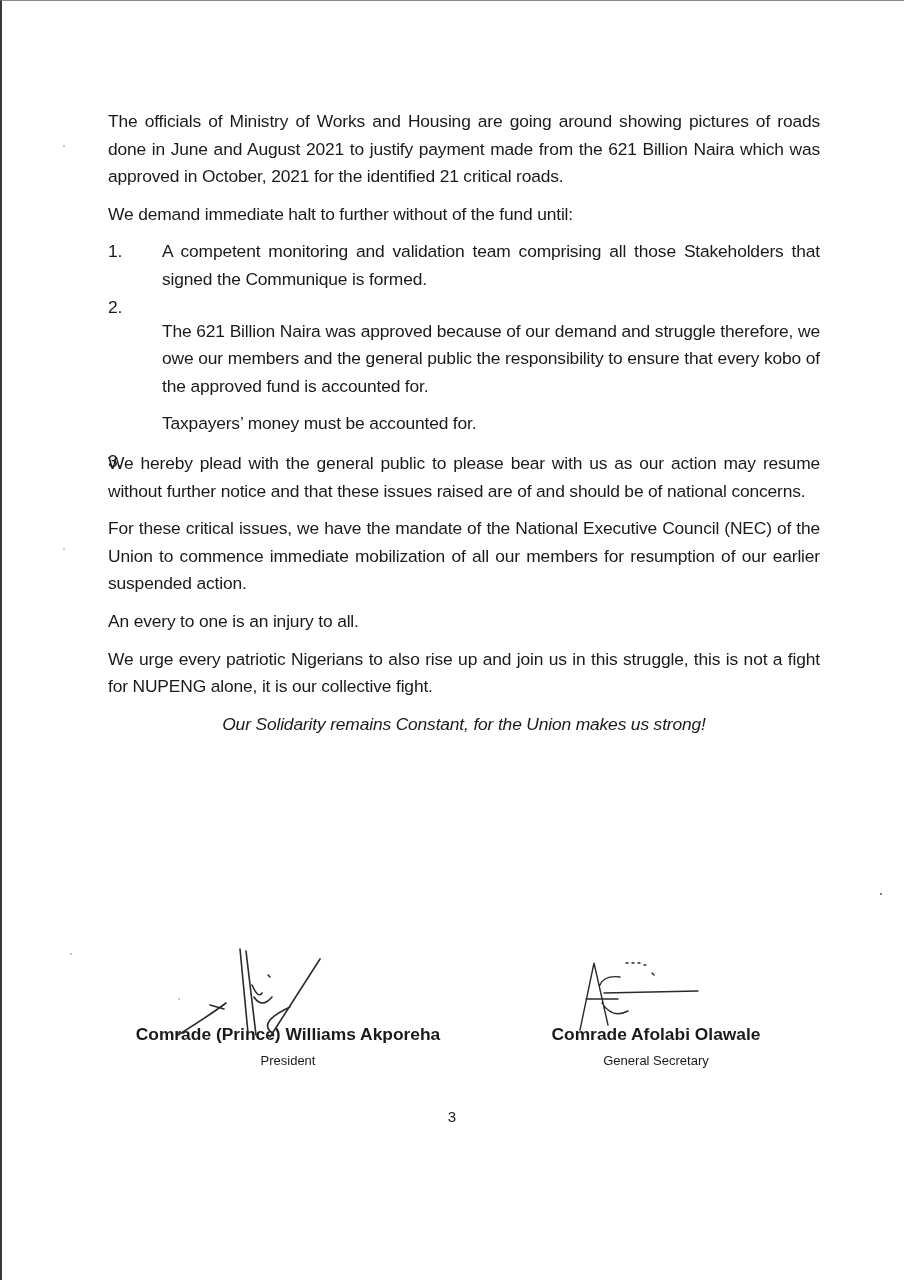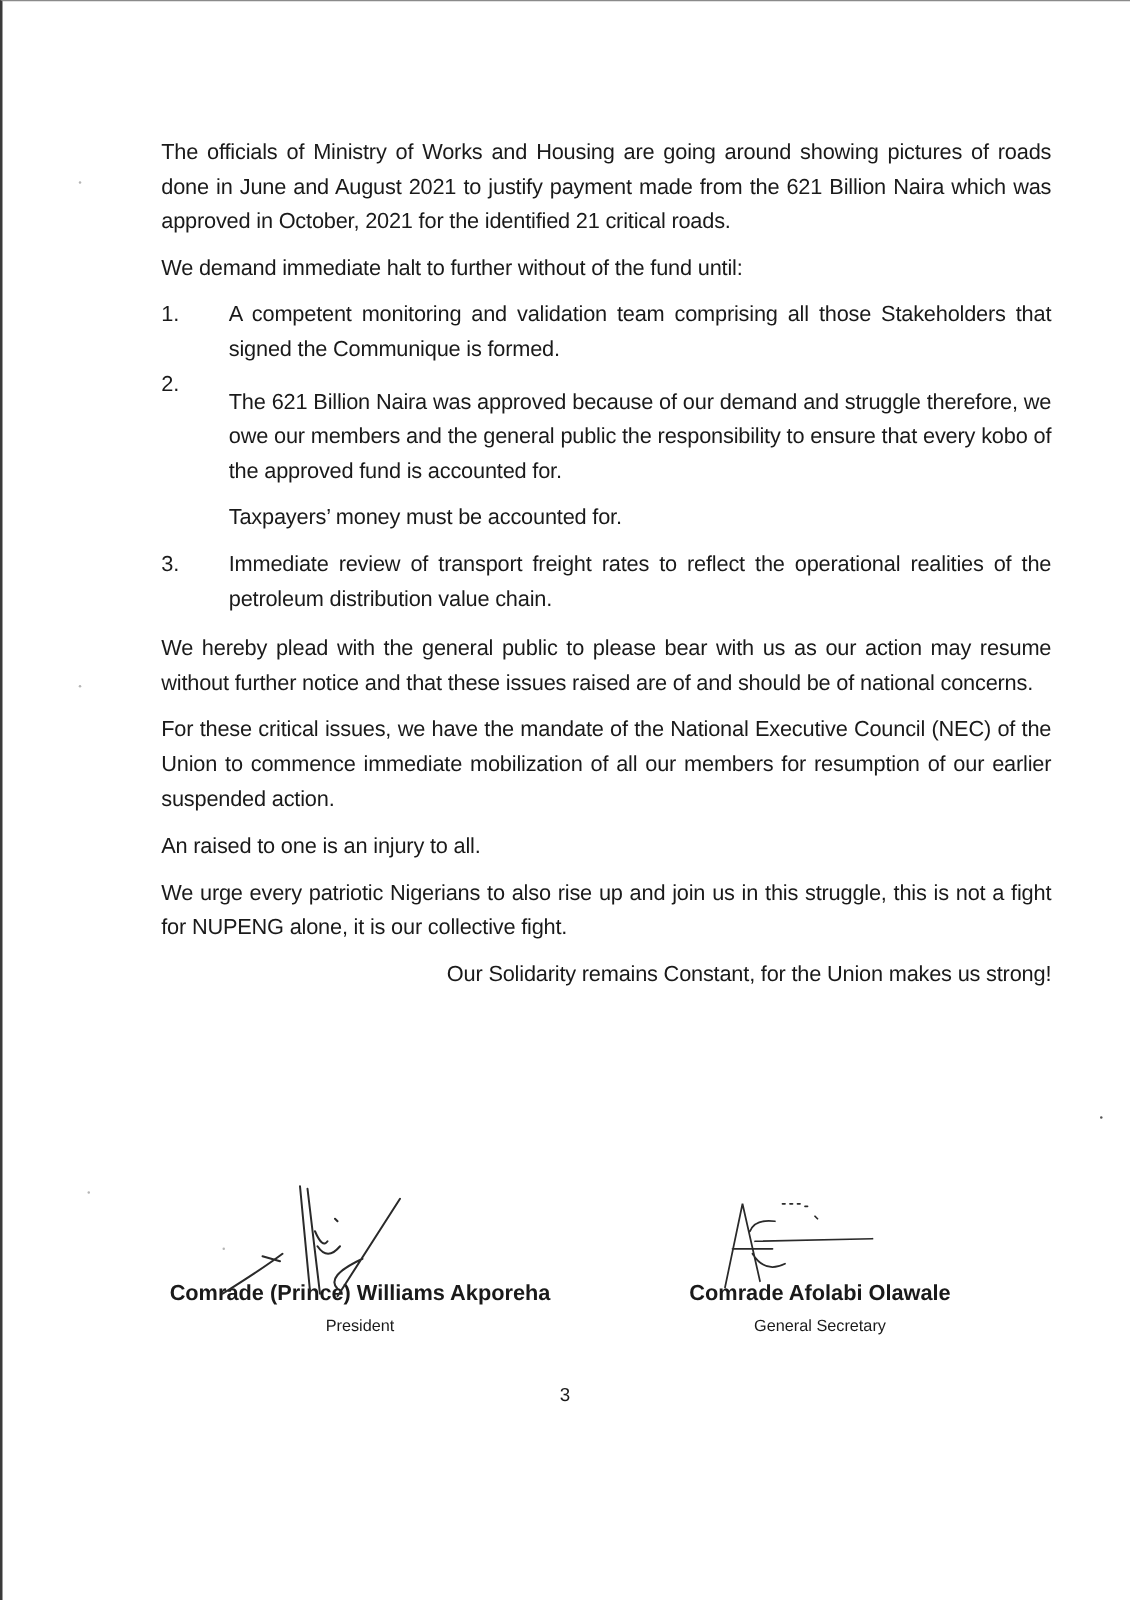--- a/index.html
+++ b/index.html
@@ -11,26 +11,26 @@
       position: relative;
     }
     .page-edge {
       position: absolute; left: 0; top: 0; width: 904px; height: 1280px;
       box-sizing: border-box;
       border-left: 2px solid #3a3a3a;
       border-top: 1px solid #8a8a8a;
       pointer-events: none;
     }
     .content {
-      position: absolute; left: 129px; top: 108px; width: 712px;
+      position: absolute; left: 108px; top: 108px; width: 712px;
       font-size: 17.4px; line-height: 27.6px;
       letter-spacing: -0.15px;
     }
     .para { margin: 0 0 10px 0; text-align: justify; }
-    .para.last-left { text-align: right; }
+    .para.last-left { text-align: center; font-style: italic; }
     .list-item { position: relative; padding-left: 54px; margin: 0; text-align: justify; }
     .list-item .num { position: absolute; left: 0; top: 0; }
     .indent-para { padding-left: 54px; margin: 10px 0 10px 0; text-align: justify; }
     .signatures {
       position: absolute; top: 1020px; left: 123px; width: 712px; height: 60px;
     }
     .sig-block { position: absolute; text-align: center; }
     .sig-left { left: 0; width: 330px; }
     .sig-right { left: 418px; width: 230px; }
     .sig-name { font-weight: bold; font-size: 17.4px; line-height: 28px; white-space: nowrap; }
@@ -52,31 +52,30 @@
   <p class="para">We demand immediate halt to further without of the fund until:</p>
 
   <div class="list-item">
     <span class="num">1.</span>
     <span>A competent monitoring and validation team comprising all those Stakeholders that signed the Communique is formed.</span>
   </div>
   <div class="list-item">
     <span class="num">2.</span>
   </div>
 
-  <p class="indent-para" style="margin-top:14px">The 621 Billion Naira was approved because of our demand and struggle therefore, we owe our members and the general public the responsibility to ensure that every kobo of the approved fund is accounted for.</p>
+  <p class="indent-para" style="margin-top:24px">The 621 Billion Naira was approved because of our demand and struggle therefore, we owe our members and the general public the responsibility to ensure that every kobo of the approved fund is accounted for.</p>
   <p class="indent-para">Taxpayers’ money must be accounted for.</p>
 
   <div class="list-item" style="margin-bottom:12px">
     <span class="num">3.</span>
-    <span>Immediate review of transport freight rates to reflect the operational realities of the petroleum distribution value chain.</span>
   </div>
 
   <p class="para">We hereby plead with the general public to please bear with us as our action may resume without further notice and that these issues raised are of and should be of national concerns.</p>
   <p class="para">For these critical issues, we have the mandate of the National Executive Council (NEC) of the Union to commence immediate mobilization of all our members for resumption of our earlier suspended action.</p>
-  <p class="para">An raised to one is an injury to all.</p>
+  <p class="para">An every to one is an injury to all.</p>
   <p class="para">We urge every patriotic Nigerians to also rise up and join us in this struggle, this is not a fight for NUPENG alone, it is our collective fight.</p>
   <p class="para last-left">Our Solidarity remains Constant, for the Union makes us strong!</p>
 </div>
 
 <div class="signatures">
   <div class="sig-block sig-left">
     <div class="sig-name">Comrade (Prince) Williams Akporeha</div>
     <div class="sig-title">President</div>
   </div>
   <div class="sig-block sig-right">

